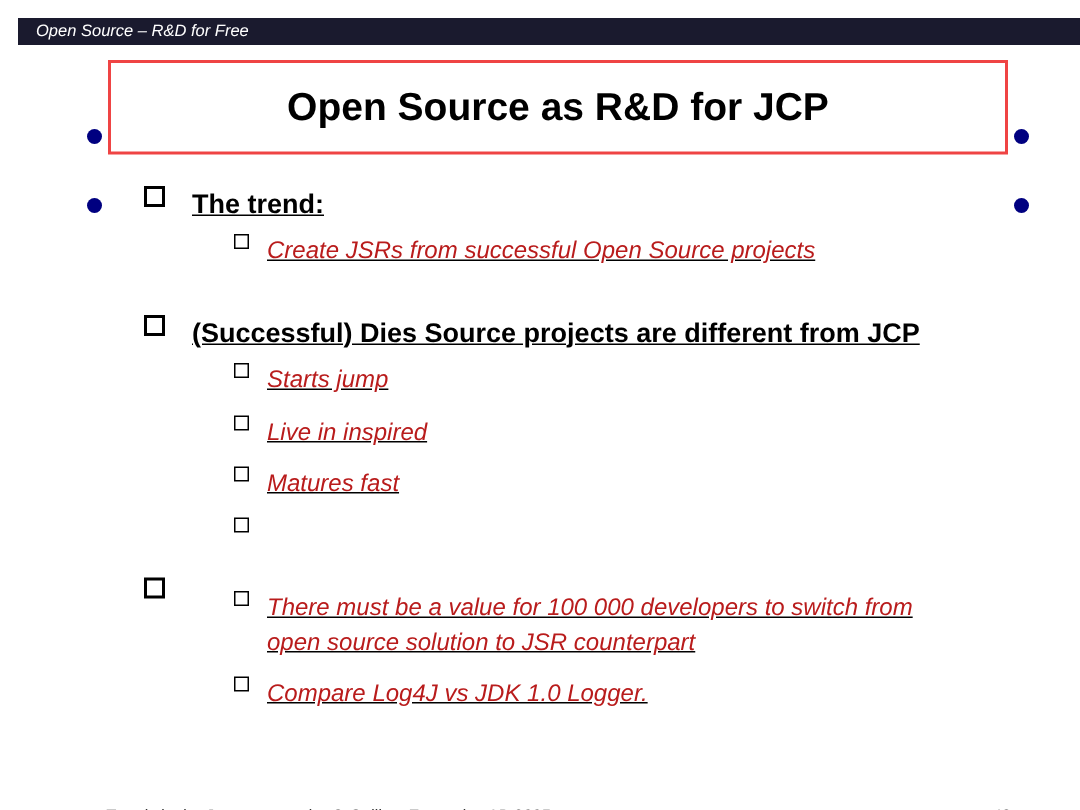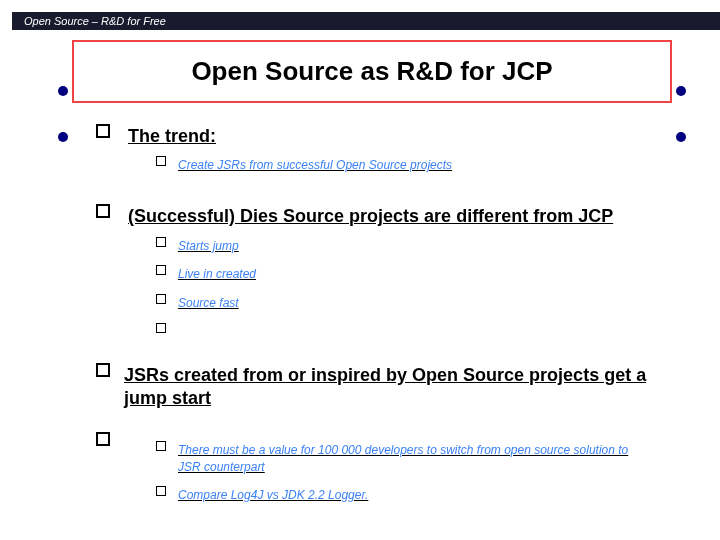--- a/index.html
+++ b/index.html
@@ -98,23 +98,23 @@
     .sub-bullet-square {
       width: 10px;
       height: 10px;
       border: 1.5px solid #000000;
       margin-right: 8px;
       margin-top: 3px;
       flex-shrink: 0;
     }
 
     .sub-bullet-text {
-      font-size: 12px;
+      font-size: 16px;
       font-style: italic;
-      color: #3b82f6;
+      color: #b91c1c;
       line-height: 1.4;
     }
 
     .footer {
       position: absolute;
       bottom: 10px;
       left: 50px;
       right: 50px;
       display: flex;
       justify-content: space-between;
@@ -165,49 +165,45 @@
       <div class="bullet-square"></div>
       <div>
         <span class="bullet-text">(Successful) Dies Source projects are different from JCP</span>
         <div class="sub-bullets">
           <div class="sub-bullet-item">
             <div class="sub-bullet-square"></div>
             <span class="sub-bullet-text">Starts jump</span>
           </div>
           <div class="sub-bullet-item">
             <div class="sub-bullet-square"></div>
-            <span class="sub-bullet-text">Live in created</span>
-          </div>
-          <div class="sub-bullet-item">
-            <div class="sub-bullet-square"></div>
-            <span class="sub-bullet-text">Source fast</span>
+            <span class="sub-bullet-text">Live in inspired</span>
+          </div>
+          <div class="sub-bullet-item">
+            <div class="sub-bullet-square"></div>
+            <span class="sub-bullet-text">Matures fast</span>
           </div>
           <div class="sub-bullet-item">
             <div class="sub-bullet-square"></div>
           </div>
         </div>
       </div>
     </div>
 
-    <div class="bullet-item">
-      <div class="bullet-square"></div>
-      <span class="bullet-text">JSRs created from or inspired by Open Source projects get a jump start</span>
-    </div>
 
     <div class="bullet-item">
       <div class="bullet-square"></div>
       <div>
         <div class="sub-bullets">
           <div class="sub-bullet-item">
             <div class="sub-bullet-square"></div>
             <span class="sub-bullet-text">There must be a value for 100 000 developers to switch from open source solution to JSR counterpart</span>
           </div>
           <div class="sub-bullet-item">
             <div class="sub-bullet-square"></div>
-            <span class="sub-bullet-text">Compare Log4J vs JDK 2.2 Logger.</span>
+            <span class="sub-bullet-text">Compare Log4J vs JDK 1.0 Logger.</span>
           </div>
         </div>
       </div>
     </div>
 
   </div>
 
   <div class="footer">
     <span>Trends in the Java community, © Callista Enterprise AB 2005</span>
     <span class="footer-page">42</span>

